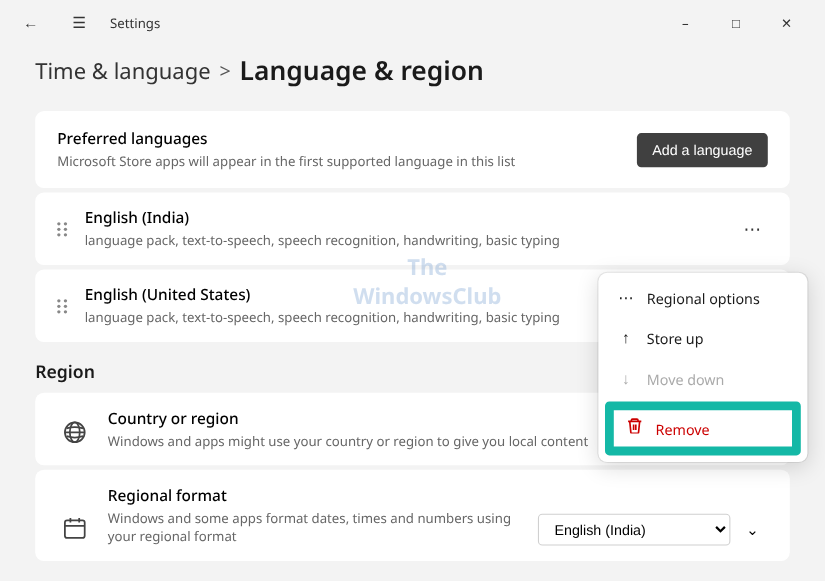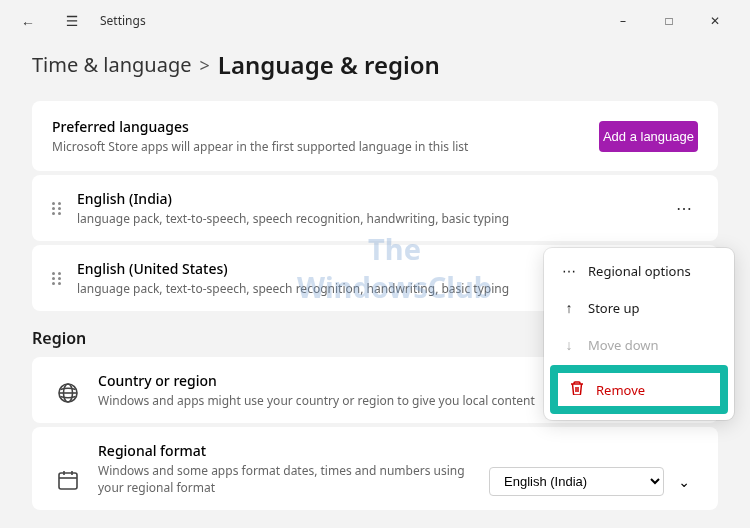--- a/index.html
+++ b/index.html
@@ -105,25 +105,25 @@
     .pref-lang-info h3 {
       font-size: 14px;
       font-weight: 500;
       margin-bottom: 2px;
     }
     .pref-lang-info p {
       font-size: 12px;
       color: #666;
     }
     .add-lang-btn {
-      background: #a21caf;
+      background: #404040;
       color: white;
       border: none;
       border-radius: 4px;
-      padding: 8px 4px;
+      padding: 8px 14px;
       font-size: 13px;
       cursor: pointer;
       white-space: nowrap;
     }
 
     
     .lang-item {
       background: white;
       border-radius: 8px;
       margin-bottom: 4px;
@@ -271,21 +271,21 @@
       border-radius: 4px;
       padding: 7px 10px;
     }
 
     
     .watermark {
       position: absolute;
       top: 230px;
       left: 50%;
       transform: translateX(-40%);
-      font-size: 29px;
+      font-size: 20px;
       font-weight: 700;
       color: rgba(120, 160, 210, 0.35);
       pointer-events: none;
       z-index: 50;
       white-space: nowrap;
       line-height: 1.3;
       text-align: center;
     }
   </style>
 </head>

